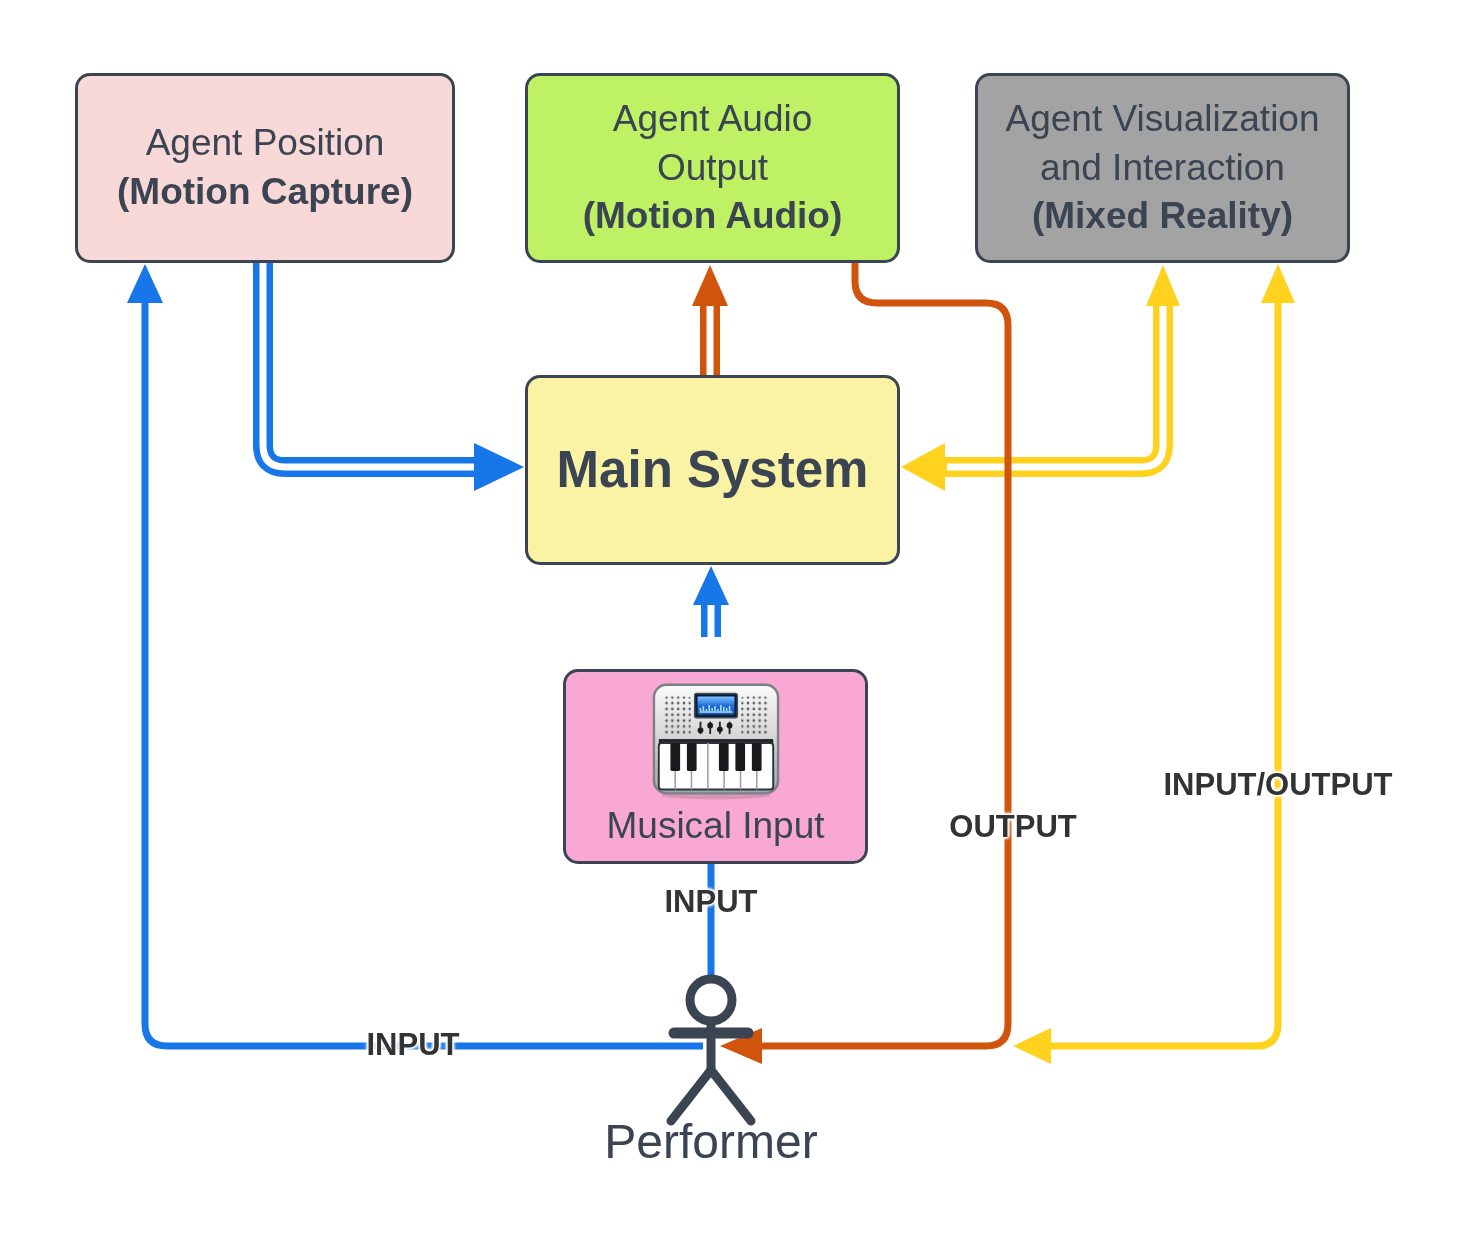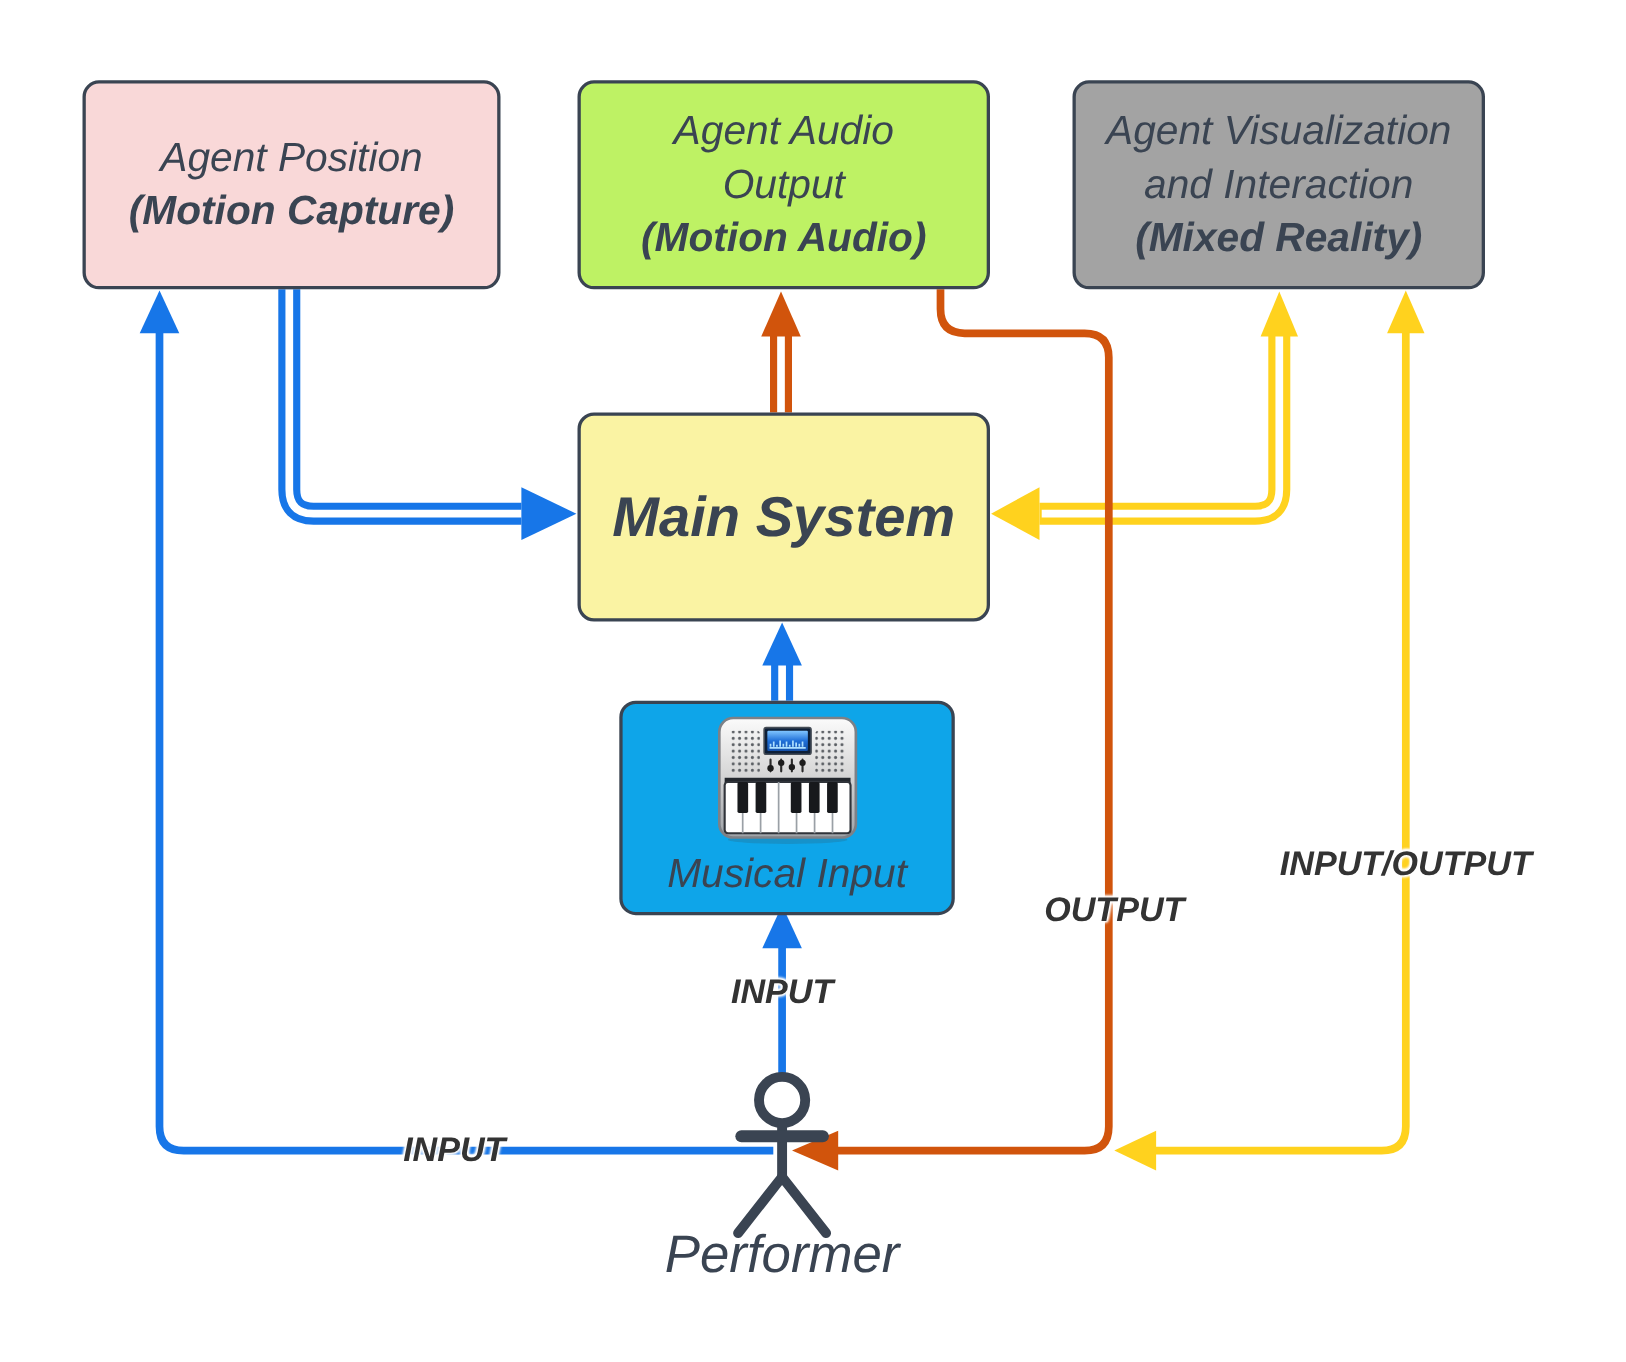--- a/index.html
+++ b/index.html
@@ -1,17 +1,17 @@
 <!DOCTYPE html>
 <html style="--blue: #1776E8; --orange: #D1540C; --yellow: #FFD21E; --stroke_dark: #3A4452; --label_text: #333333;"><head>
 <meta charset="utf-8">
 <style>
   html,body{margin:0;padding:0;background:#ffffff;}
   body{font-family:"Liberation Sans", sans-serif;}
-  #stage{position:relative;width:1478px;height:1238px;background:#fff;overflow:hidden;font-style:italic;}
+  #stage{position:relative;width:1478px;height:1238px;background:#fff;overflow:hidden;}
   #wires{position:absolute;left:0;top:0;z-index:1;}
 
   
   .s-blue{stroke:var(--blue);}   .f-blue{fill:var(--blue);}
   .s-orange{stroke:var(--orange);} .f-orange{fill:var(--orange);}
   .s-yellow{stroke:var(--yellow);} .f-yellow{fill:var(--yellow);}
   .pipe{fill:none;stroke-width:20;}
   .pipe-core{fill:none;stroke:#ffffff;stroke-width:7;}
   .wire{fill:none;stroke-width:7;}
   .fig{stroke:var(--stroke_dark);stroke-width:9;fill:none;stroke-linecap:round;}
@@ -119,21 +119,21 @@
 
   <div class="node" id="n-agent-viz" style="background-color: #a3a3a3; text-align: center;">
     <span class="t">Agent Visualization and Interaction</span>
     <span class="b">(Mixed Reality)</span>
   </div>
 
   <div class="node" id="n-main" style="background-color: rgb(250, 243, 163);">
     <span class="b">Main System</span>
   </div>
 
-  <div class="node" id="n-musical" style="background-color: #0ea5e9;">
+  <div class="node" id="n-musical" style="background-color: #f9a8d4; margin-top: 32px;">
 
     <svg id="kbd-icon" width="128" height="118" viewBox="0 0 132 120">
       <defs>
         <linearGradient id="kbGrad" x1="0" y1="0" x2="0" y2="1">
           <stop offset="0" stop-color="#fbfbfb"></stop>
           <stop offset="0.45" stop-color="#d8d8d8"></stop>
           <stop offset="1" stop-color="#9fa3a8"></stop>
         </linearGradient>
         <linearGradient id="lcdGrad" x1="0" y1="0" x2="0" y2="1">
           <stop offset="0" stop-color="#7fc4ff"></stop>

